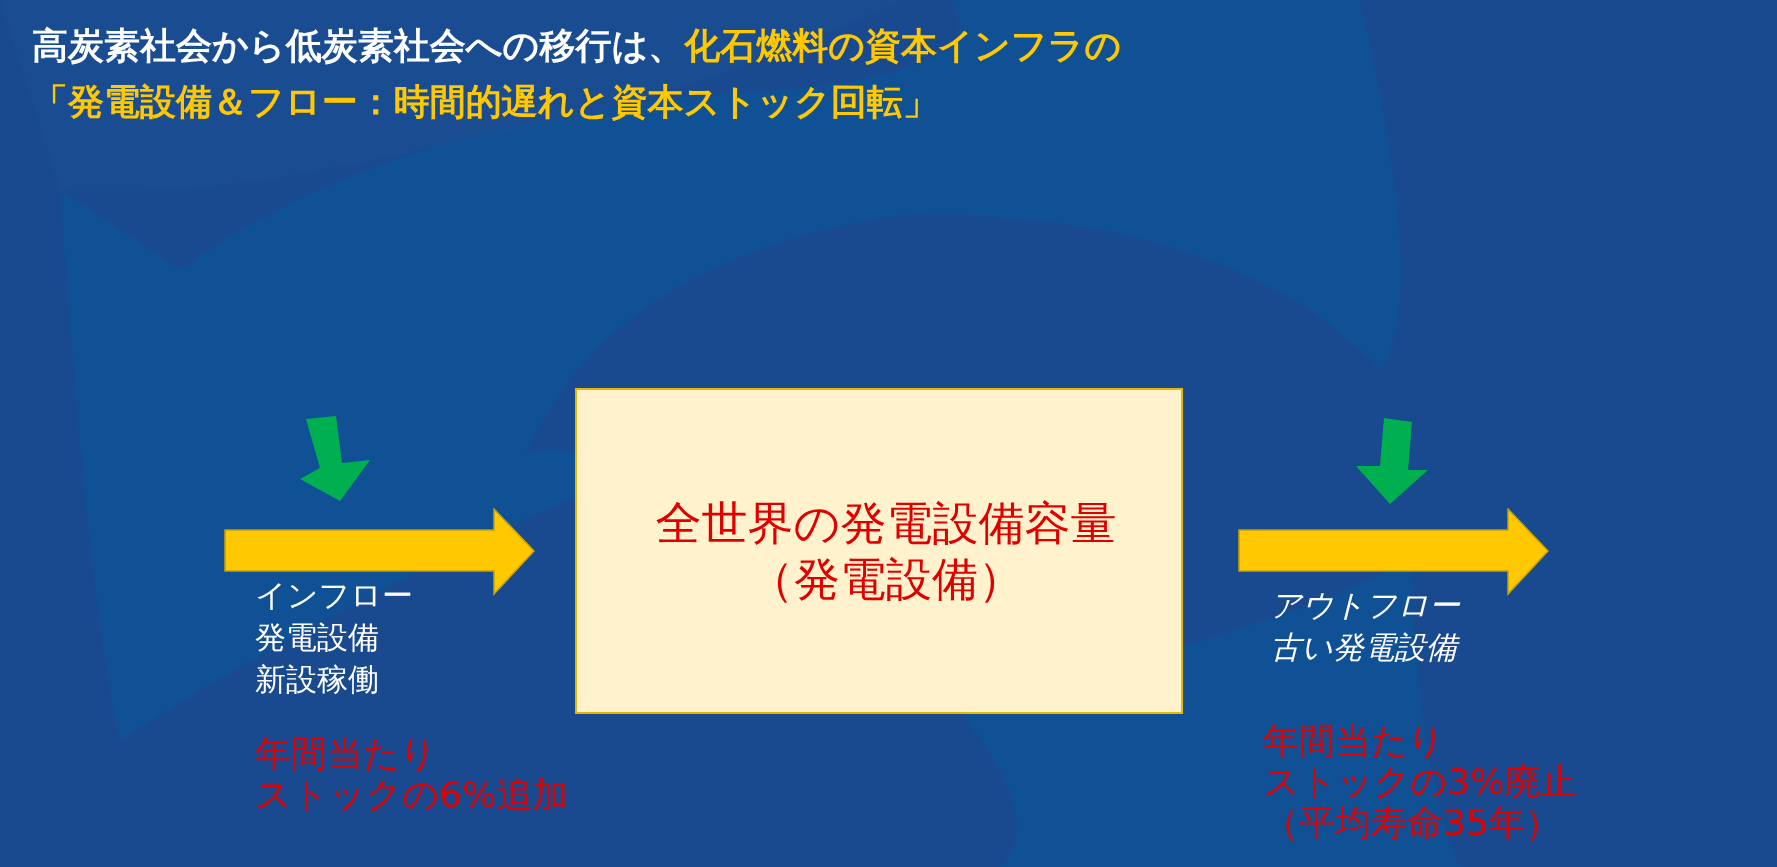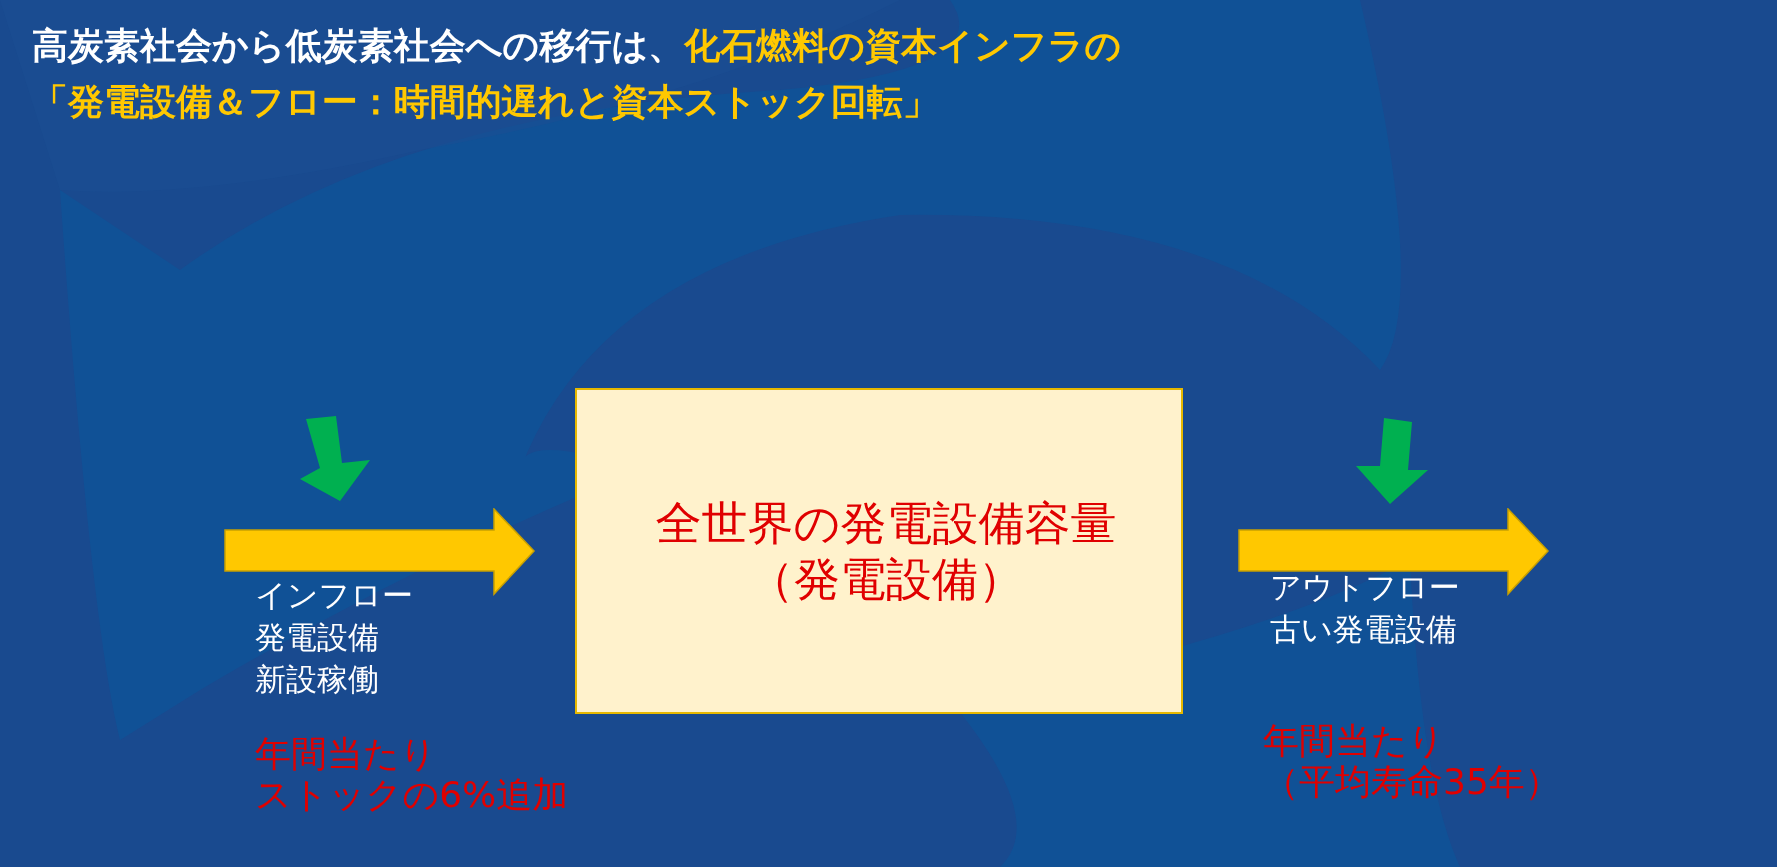--- a/index.html
+++ b/index.html
@@ -58,20 +58,21 @@
 <div class="label" style="left:255px;top:574px;">
   <div>インフロー</div>
   <div>発電設備</div>
   <div>新設稼働</div>
 </div>
 <div class="red-label" style="left:255px;top:733px;">
   <div>年間当たり</div>
   <div>ストックの6%追加</div>
 </div>
 
-<div class="label" style="left:1270px;top:566px;">
+<div class="label" style="left:1270px;top:584px;font-style:italic;">
   <div>アウトフロー</div>
   <div>古い発電設備</div>
 </div>
 <div class="red-label" style="left:1263px;top:720px;">
   <div>年間当たり</div>
+  <div>ストックの3%廃止</div>
   <div>（平均寿命35年）</div>
 </div>
 
 </body></html>

